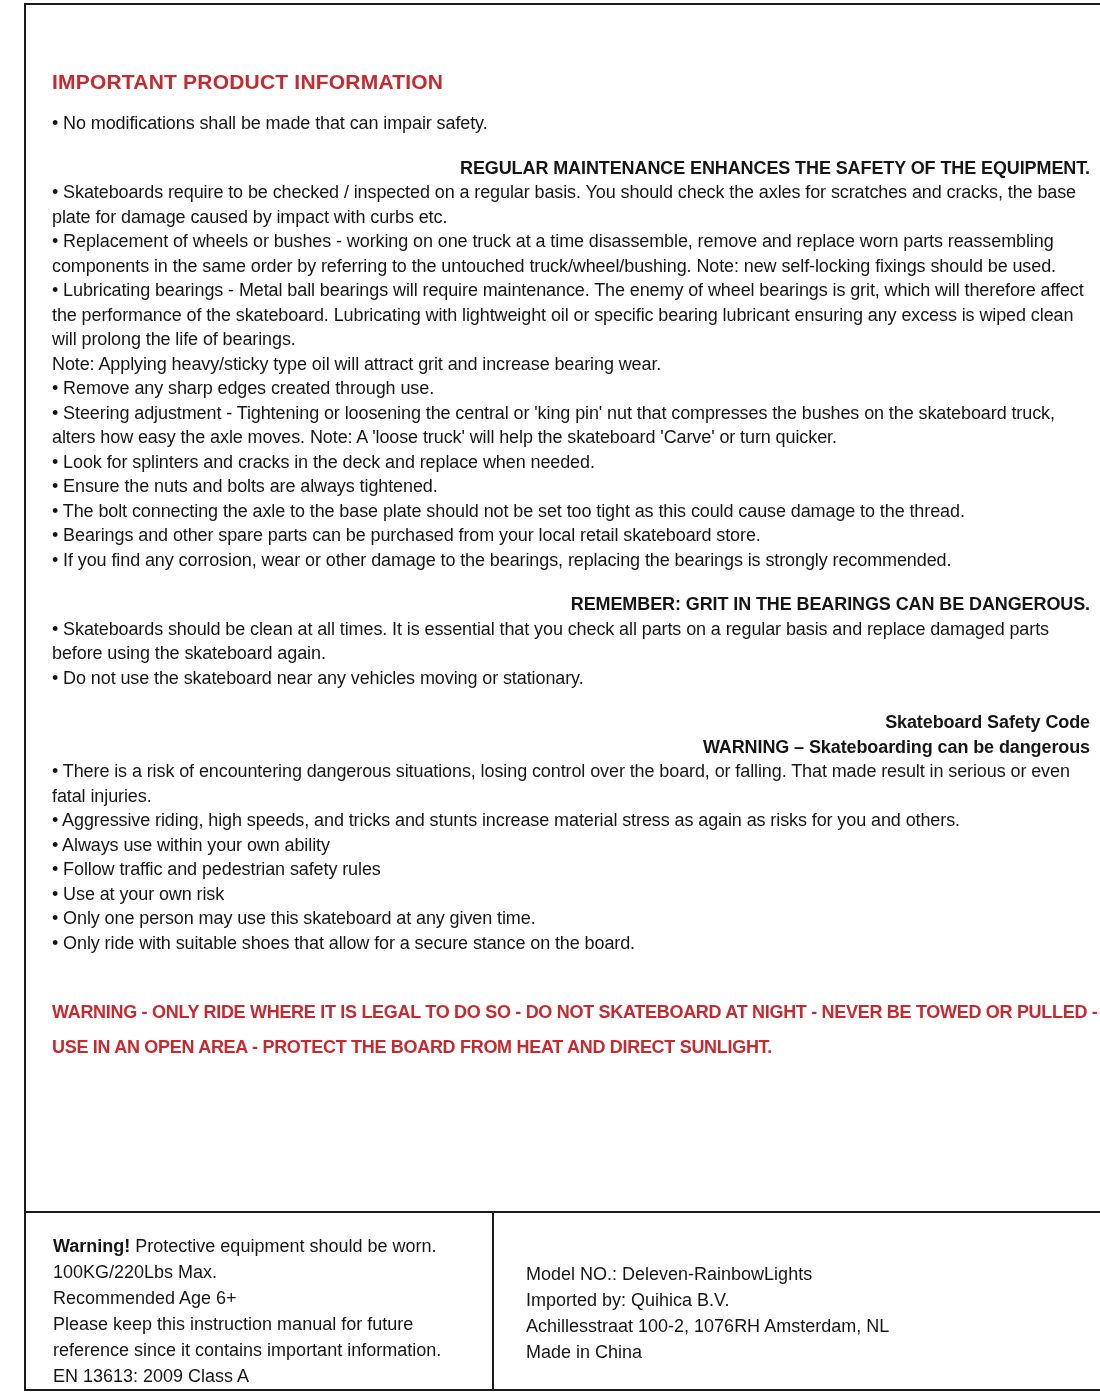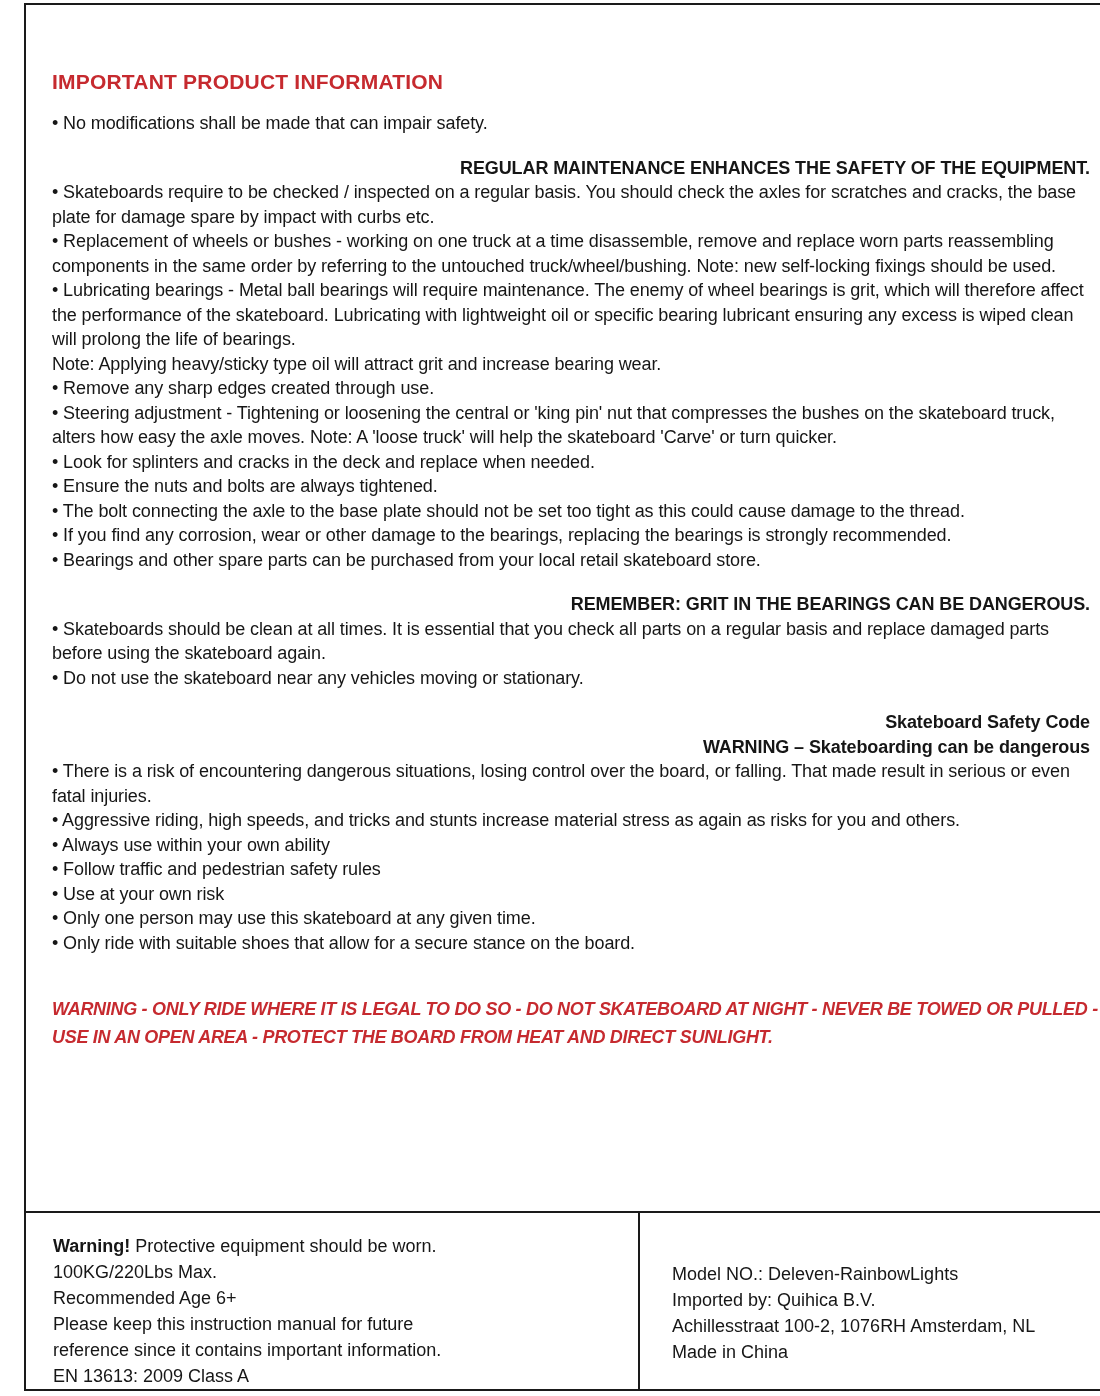--- a/index.html
+++ b/index.html
@@ -24,61 +24,61 @@
     margin: 0 0 16px 0;
     font-size: 21px; line-height: 26px; font-weight: bold;
     color: var(--red); letter-spacing: 0.2px;
   }
   .blk { margin: 0; }
   .blk.heading { font-weight: bold; text-align: right; }
   .blk.gap { height: 20px; }
   .blk.gap-large { height: 40px; }
   .blk.warning {
     color: var(--red); font-weight: bold;
-    line-height: 28px; letter-spacing: -0.3px; margin-right: -8px; font-style: italic;
+    line-height: 35px; letter-spacing: -0.3px; margin-right: -8px;
   }
   .footer {
     flex: 1; display: flex;
     border-top: 2px solid var(--line);
     font-size: 18px; line-height: 26px;
   }
   .cell { box-sizing: border-box; }
   .cell-left {
-    width: 614px; border-right: 2px solid var(--line);
+    width: 468px; border-right: 2px solid var(--line);
     padding: 20px 10px 0 27px;
   }
   .cell-right { flex: 1; padding: 48px 10px 12px 32px; }
   .bold { font-weight: bold; }
 </style>
 </head>
 <body>
 
 <div class="page">
   <div class="main">
     <h1 class="title">IMPORTANT PRODUCT INFORMATION</h1>
     <div>
         <div class="blk bullets">
           <div>• No modifications shall be made that can impair safety.</div>
         </div>
         <div class="blk gap"></div>
         <div class="blk heading">REGULAR MAINTENANCE ENHANCES THE SAFETY OF THE EQUIPMENT.</div>
         <div class="blk bullets">
-          <div>• Skateboards require to be checked / inspected on a regular basis. You should check the axles for scratches and cracks, the base plate for damage spare by impact with curbs etc.</div>
+          <div>• Skateboards require to be checked / inspected on a regular basis. You should check the axles for scratches and cracks, the base plate for damage caused by impact with curbs etc.</div>
           <div>• Replacement of wheels or bushes - working on one truck at a time disassemble, remove and replace worn parts reassembling components in the same order by referring to the untouched truck/wheel/bushing. Note: new self-locking fixings should be used.</div>
           <div>• Lubricating bearings - Metal ball bearings will require maintenance. The enemy of wheel bearings is grit, which will therefore affect the performance of the skateboard. Lubricating with lightweight oil or specific bearing lubricant ensuring any excess is wiped clean will prolong the life of bearings.</div>
         </div>
         <div class="blk plain">Note: Applying heavy/sticky type oil will attract grit and increase bearing wear.</div>
         <div class="blk bullets">
           <div>• Remove any sharp edges created through use.</div>
           <div>• Steering adjustment - Tightening or loosening the central or 'king pin' nut that compresses the bushes on the skateboard truck, alters how easy the axle moves. Note: A 'loose truck' will help the skateboard 'Carve' or turn quicker.</div>
           <div>• Look for splinters and cracks in the deck and replace when needed.</div>
           <div>• Ensure the nuts and bolts are always tightened.</div>
           <div>• The bolt connecting the axle to the base plate should not be set too tight as this could cause damage to the thread.</div>
+          <div>• Bearings and other spare parts can be purchased from your local retail skateboard store.</div>
           <div>• If you find any corrosion, wear or other damage to the bearings, replacing the bearings is strongly recommended.</div>
-          <div>• Bearings and other spare parts can be purchased from your local retail skateboard store.</div>
         </div>
         <div class="blk gap"></div>
         <div class="blk heading">REMEMBER: GRIT IN THE BEARINGS CAN BE DANGEROUS.</div>
         <div class="blk bullets">
           <div>• Skateboards should be clean at all times. It is essential that you check all parts on a regular basis and replace damaged parts before using the skateboard again.</div>
           <div>• Do not use the skateboard near any vehicles moving or stationary.</div>
         </div>
         <div class="blk gap"></div>
         <div class="blk heading">Skateboard Safety Code</div>
         <div class="blk heading">WARNING – Skateboarding can be dangerous</div>

